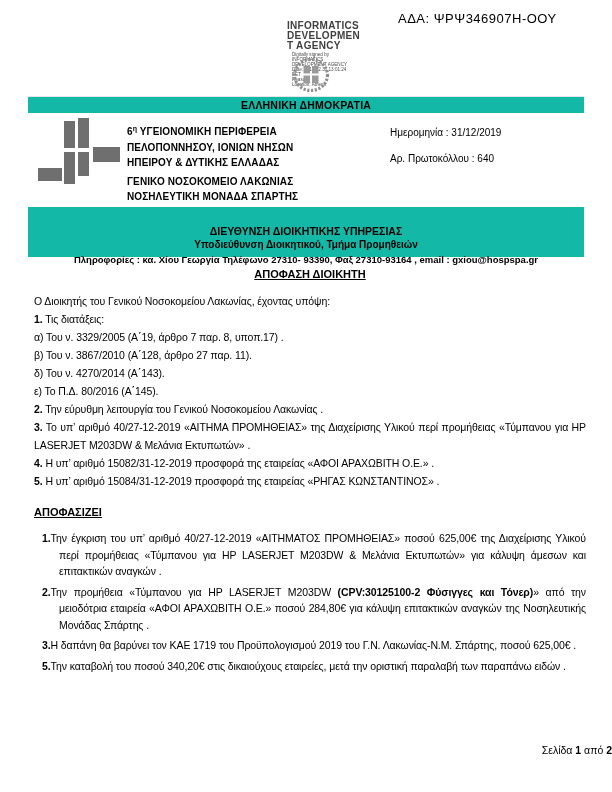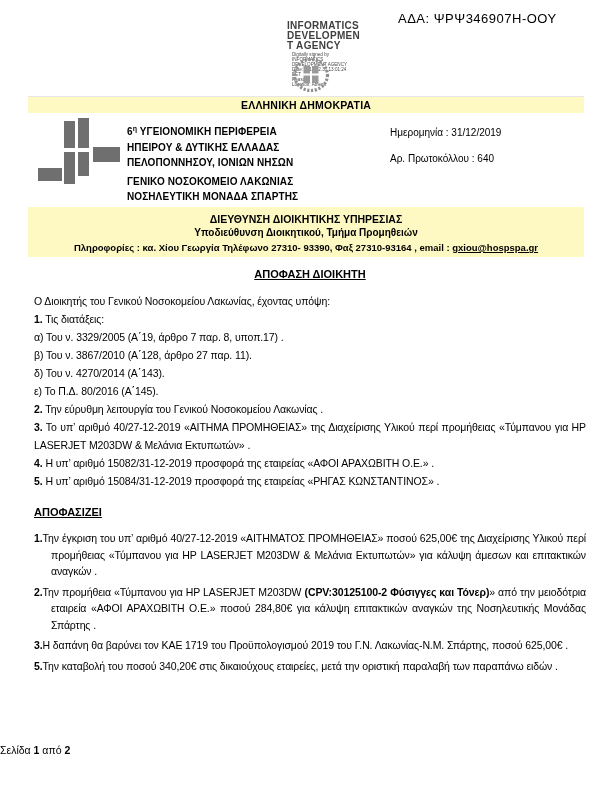--- a/index.html
+++ b/index.html
@@ -9,46 +9,46 @@
   }
   
   .ada{position:absolute;top:11px;left:398px;font-size:13px;letter-spacing:.5px;white-space:nowrap;}
   
   .stamp{position:absolute;top:21px;left:287px;display:flex;align-items:flex-start;flex-direction:column;}
   .stamp-agency{font-size:10px;line-height:10px;font-weight:bold;color:#3f3f3f;letter-spacing:.3px;white-space:nowrap;}
   .stamp-details{margin-left:5px;margin-top:1px;font-size:4.6px;line-height:5px;color:#4a4a4a;white-space:nowrap;}
   
   .emblem{position:absolute;top:57px;left:291px;}
   
-  .band{position:absolute;left:28px;width:556px;background:#fef9c3;text-align:center;}
+  .band{position:absolute;left:28px;width:556px;background:#14b8a6;text-align:center;}
   .band1{top:96px;height:16px;border-top:1px solid #e6e6e6;}
   .band1 .band-title{font-size:10.5px;font-weight:bold;line-height:16px;letter-spacing:.2px;}
-  .band2{top:207px;height:50px;padding-top:5px;box-sizing:border-box;}
+  .band2{top:207px;height:50px;padding-top:17px;box-sizing:border-box;}
   .band2 .b2l1{font-size:10.5px;font-weight:bold;line-height:14px;}
   .band2 .b2l2{font-size:10px;font-weight:bold;line-height:14px;}
   .band2 .b2l3{font-size:9.5px;font-weight:bold;line-height:15px;}
-  .email-link{text-decoration:underline;cursor:pointer;}
+  .email-link{cursor:pointer;}
   
   .cross-logo{position:absolute;top:118px;left:38px;}
   .org-block{position:absolute;top:121px;left:127px;width:256px;font-weight:bold;font-size:10px;line-height:15.5px;letter-spacing:.1px;}
   .org-block p{margin:0;}
   .org-block p.gap{margin-top:3px;}
   sup{font-size:7px;}
   .ref-block{position:absolute;top:127px;left:390px;font-size:10px;}
   .ref-block p{margin:0 0 15px 0;}
   
   .body-text{position:absolute;top:268px;left:34px;width:552px;}
   .doc-title{font-size:11px;font-weight:bold;text-decoration:underline;text-align:center;margin:0 0 12px 0;}
   .para{font-size:10.5px;line-height:18px;text-align:justify;margin:0;letter-spacing:-0.1px;}
   .verdict-title{font-size:11px;font-weight:bold;text-decoration:underline;text-align:left;margin:16px 0 12px 0;}
-  .decision{font-size:10.5px;line-height:16.5px;text-align:justify;margin:0 0 4px 0;padding-left:17px;text-indent:-17px;letter-spacing:-0.1px;}
+  .decision{font-size:10.5px;line-height:16.5px;text-align:justify;margin:0 0 4px 8px;padding-left:17px;text-indent:-17px;letter-spacing:-0.1px;}
   .num{font-weight:bold;}
   .bold{font-weight:bold;}
   
-  .footer{position:absolute;top:744px;left:0;width:612px;text-align:left;font-size:10.5px;}
+  .footer{position:absolute;top:744px;left:0;width:612px;text-align:right;font-size:10.5px;}
 </style>
 </head>
 <body>
 
 <div class="page">
 
   <div class="ada">ΑΔΑ: ΨΡΨ346907Η-ΟΟΥ</div>
 
   <div class="stamp">
     <div class="stamp-agency">
@@ -89,22 +89,22 @@
         <rect x="26" y="34" width="11" height="32"></rect>
         <rect x="40" y="34" width="11" height="24"></rect>
         <rect x="0" y="50" width="24" height="13"></rect>
         <rect x="55" y="29" width="27" height="15"></rect>
       </g>
     </svg>
   </div>
 
   <div class="org-block">
     <p><span>6</span><sup>η</sup><span> ΥΓΕΙΟΝΟΜΙΚΗ ΠΕΡΙΦΕΡΕΙΑ</span></p>
+    <p>ΠΕΛΟΠΟΝΝΗΣΟΥ, ΙΟΝΙΩΝ ΝΗΣΩΝ</p>
     <p>ΗΠΕΙΡΟΥ &amp; ΔΥΤΙΚΗΣ ΕΛΛΑΔΑΣ</p>
-    <p>ΠΕΛΟΠΟΝΝΗΣΟΥ, ΙΟΝΙΩΝ ΝΗΣΩΝ</p>
     <p class="gap">ΓΕΝΙΚΟ ΝΟΣΟΚΟΜΕΙΟ ΛΑΚΩΝΙΑΣ</p>
     <p>ΝΟΣΗΛΕΥΤΙΚΗ ΜΟΝΑΔΑ ΣΠΑΡΤΗΣ</p>
   </div>
 
   <div class="ref-block">
     <p>Ημερομηνία : 31/12/2019</p>
     <p>Αρ. Πρωτοκόλλου : 640</p>
   </div>
 
   <div class="band band2">

